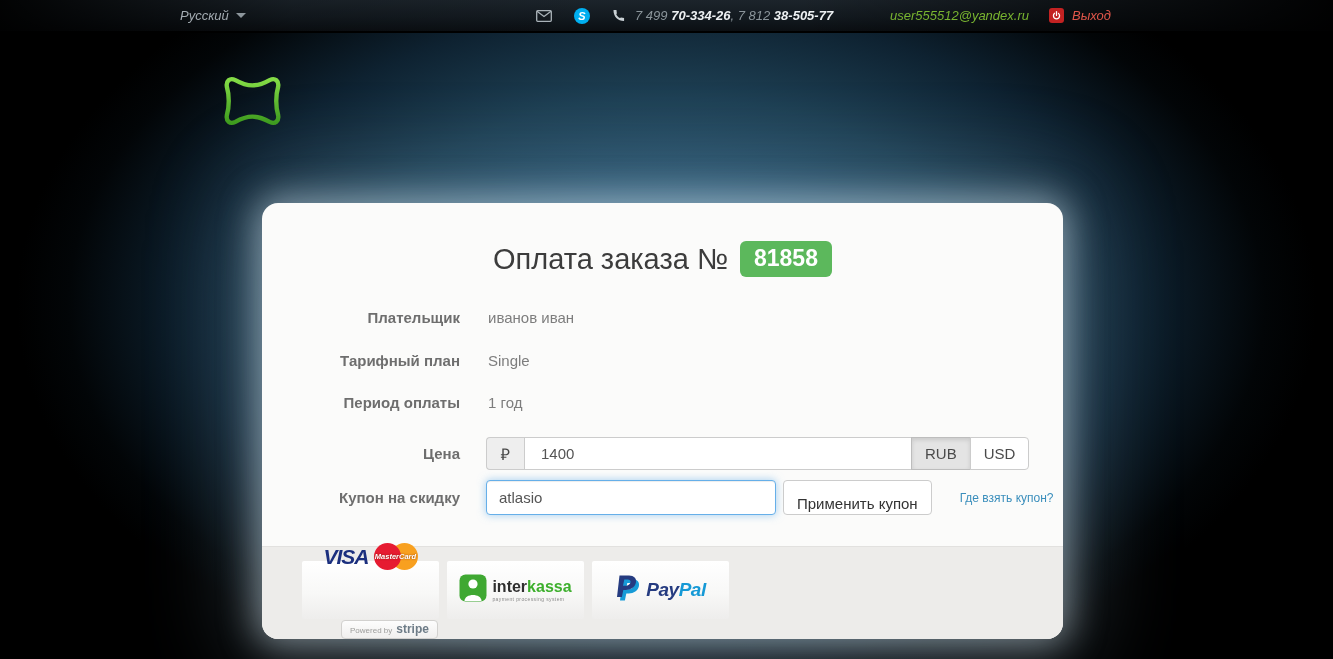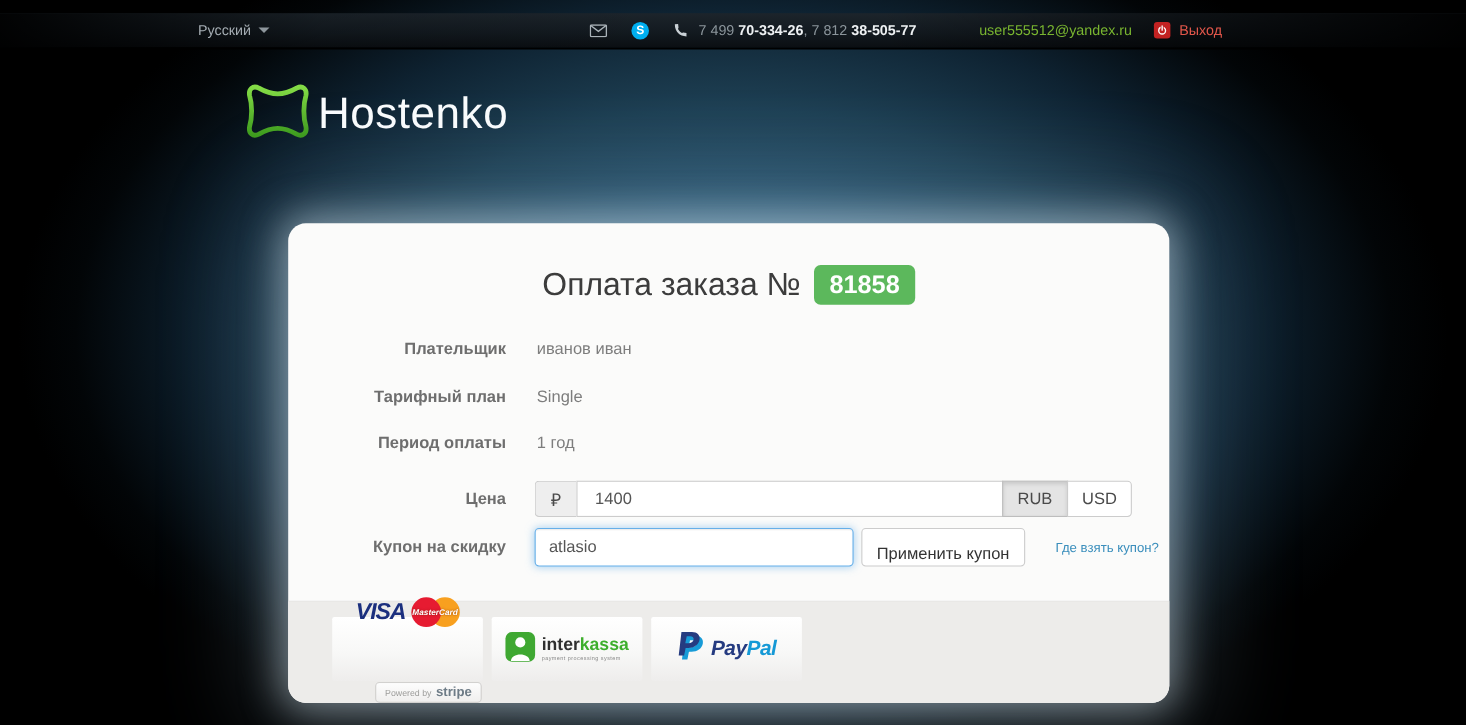--- a/index.html
+++ b/index.html
@@ -7,26 +7,27 @@
   body { font-family:"Liberation Sans", sans-serif; }
   .page {
     position:relative; width:1333px; height:659px; overflow:hidden;
     background:
       radial-gradient(ellipse 650px 410px at 50% 46%,
         #3a6c8c 0%, #2d5873 26%, #1e4054 50%, #0e2231 72%, #020507 92%, #000 100%);
   }
 
   
   .topbar {
-    position:absolute; top:12px; left:0; width:100%; height:33px;
+    position:absolute; top:0; left:0; width:100%; height:33px;
     background:
       linear-gradient(90deg, rgba(0,0,0,.92) 0%, rgba(0,0,0,.15) 22%, rgba(0,0,0,0) 45%, rgba(0,0,0,0) 60%, rgba(0,0,0,.55) 82%, rgba(0,0,0,.95) 100%),
       linear-gradient(180deg, #1c242b 0%, #131a20 55%, #0b0f13 100%);
     border-bottom:2px solid #000;
     font-size:13px;
+    font-style:italic;
   }
   .lang { position:absolute; left:180px; top:0; height:31px; display:flex; align-items:center; gap:7px;
           color:#a4acb2; cursor:pointer; }
   .caret { width:0; height:0; border-left:5px solid transparent; border-right:5px solid transparent;
            border-top:5px solid #8d969c; display:inline-block; }
   .contacts { position:absolute; left:536px; top:0; height:31px; display:flex; align-items:center; gap:10px; }
   .mail-ic { display:inline-flex; }
   .skype-ic { width:16px; height:16px; border-radius:50%; background:#00aff0; color:#fff;
               font-size:11px; font-weight:bold; display:inline-flex; align-items:center; justify-content:center;
               margin-left:12px; }
@@ -167,21 +168,20 @@
           </linearGradient>
         </defs>
         <path d="M 12,4 C 19,8 24,9.5 30,9.5 C 36,9.5 41,8 48,4 C 54,1 58,5 57,11
                  C 55.5,16 55,21 55,26 C 55,31 55.5,36 57,41 C 58,47 54,51 48,48
                  C 41,44 36,42.5 30,42.5 C 24,42.5 19,44 12,48 C 6,51 2,47 3,41
                  C 4.5,36 5,31 5,26 C 5,21 4.5,16 3,11 C 2,5 6,1 12,4 Z" fill="none" stroke="url(#lg)" stroke-width="4.6" stroke-linejoin="round"></path>
         <line x1="20" y1="22" x2="40" y2="22" stroke="url(#lg)" stroke-width="3.4" stroke-linecap="round"></line>
         <line x1="20" y1="29.5" x2="40" y2="29.5" stroke="url(#lg)" stroke-width="3.4" stroke-linecap="round"></line>
       </svg>
     </span>
-    <span class="logo-text">Hostenko</span>
   </div>
 
   <div class="card">
 
     <div class="title-row">
       <span class="title">Оплата заказа №</span>
       <span class="order-badge">81858</span>
     </div>
 
     <div class="frow row-0">

